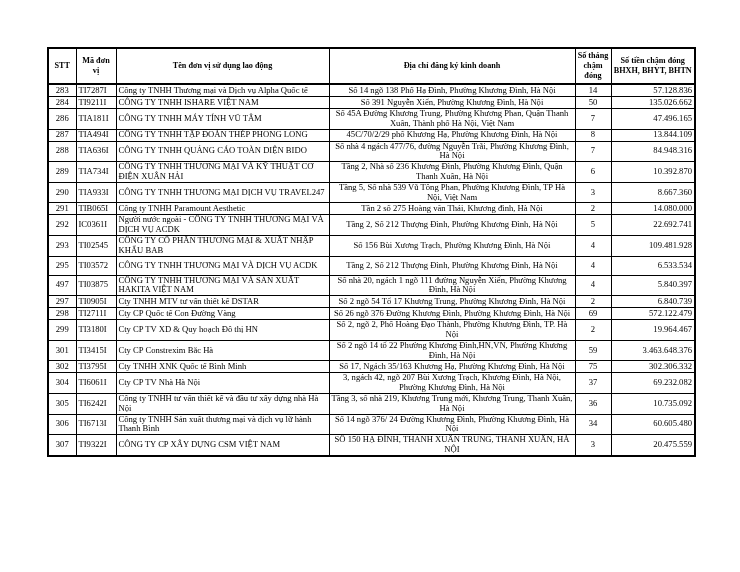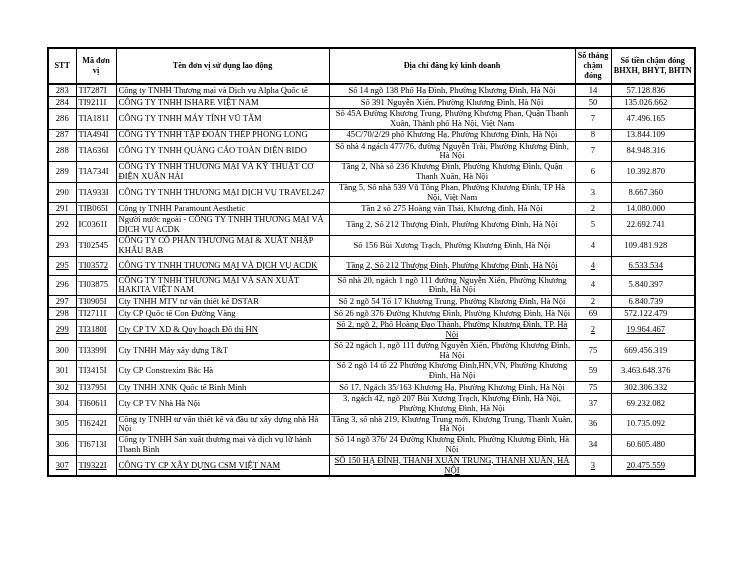--- a/index.html
+++ b/index.html
@@ -41,22 +41,22 @@
     line-height: 10px;
     height: 30px;
     padding: 2px;
     border-bottom: 2px solid #000;
   }
   .debt-table td.c-stt   { text-align: center; }
   .debt-table td.c-code  { text-align: left; }
   .debt-table td.c-name  { text-align: left; }
   .debt-table td.c-addr  { text-align: center; }
   .debt-table td.c-mon   { text-align: center; padding-right: 2px; }
-  .debt-table td.c-amt   { text-align: center; padding-right: 16px; }
-  .debt-table tr.tall td { height: 18px; text-decoration: underline; }
+  .debt-table td.c-amt   { text-align: right; padding-right: 2px; }
+  .debt-table tr.tall td { height: 18px; }
   .debt-table tr td { height: 11px; }
 </style>
 </head>
 <body>
 
 <div class="page">
   <table class="debt-table">
     <colgroup>
       <col style="width:28px">
       <col style="width:40px">
@@ -158,21 +158,21 @@
         </tr>
         <tr class="tall">
           <td class="c-stt">295</td>
           <td class="c-code">TI03572</td>
           <td class="c-name">CÔNG TY TNHH THƯƠNG MẠI VÀ DỊCH VỤ ACDK</td>
           <td class="c-addr">Tầng 2, Số 212 Thượng Đình, Phường Khương Đình, Hà Nội</td>
           <td class="c-mon">4</td>
           <td class="c-amt">6.533.534</td>
         </tr>
         <tr>
-          <td class="c-stt">296</td>
+          <td class="c-stt">497</td>
           <td class="c-code">TI03875</td>
           <td class="c-name">CÔNG TY TNHH THƯƠNG MẠI VÀ SẢN XUẤT HAKITA VIỆT NAM</td>
           <td class="c-addr">Số nhà 20, ngách 1 ngõ 111 đường Nguyễn Xiển, Phường Khương Đình, Hà Nội</td>
           <td class="c-mon">4</td>
           <td class="c-amt">5.840.397</td>
         </tr>
         <tr>
           <td class="c-stt">297</td>
           <td class="c-code">TI0905I</td>
           <td class="c-name">Cty TNHH MTV tư vấn thiết kế DSTAR</td>
@@ -190,28 +190,20 @@
         </tr>
         <tr class="tall">
           <td class="c-stt">299</td>
           <td class="c-code">TI3180I</td>
           <td class="c-name">Cty CP TV XD &amp; Quy hoạch Đô thị HN</td>
           <td class="c-addr">Số 2, ngõ 2, Phố Hoàng Đạo Thành, Phường Khương Đình, TP. Hà Nội</td>
           <td class="c-mon">2</td>
           <td class="c-amt">19.964.467</td>
         </tr>
         <tr>
-          <td class="c-stt">300</td>
-          <td class="c-code">TI3399I</td>
-          <td class="c-name">Cty TNHH Máy xây dựng T&amp;T</td>
-          <td class="c-addr">Số 22 ngách 1, ngõ 111 đường Nguyễn Xiển, Phường Khương Đình, Hà Nội</td>
-          <td class="c-mon">75</td>
-          <td class="c-amt">669.456.319</td>
-        </tr>
-        <tr>
           <td class="c-stt">301</td>
           <td class="c-code">TI3415I</td>
           <td class="c-name">Cty CP Constrexim Bắc Hà</td>
           <td class="c-addr">Số 2 ngõ 14 tổ 22 Phường Khương Đình,HN,VN, Phường Khương Đình, Hà Nội</td>
           <td class="c-mon">59</td>
           <td class="c-amt">3.463.648.376</td>
         </tr>
         <tr>
           <td class="c-stt">302</td>
           <td class="c-code">TI3795I</td>

